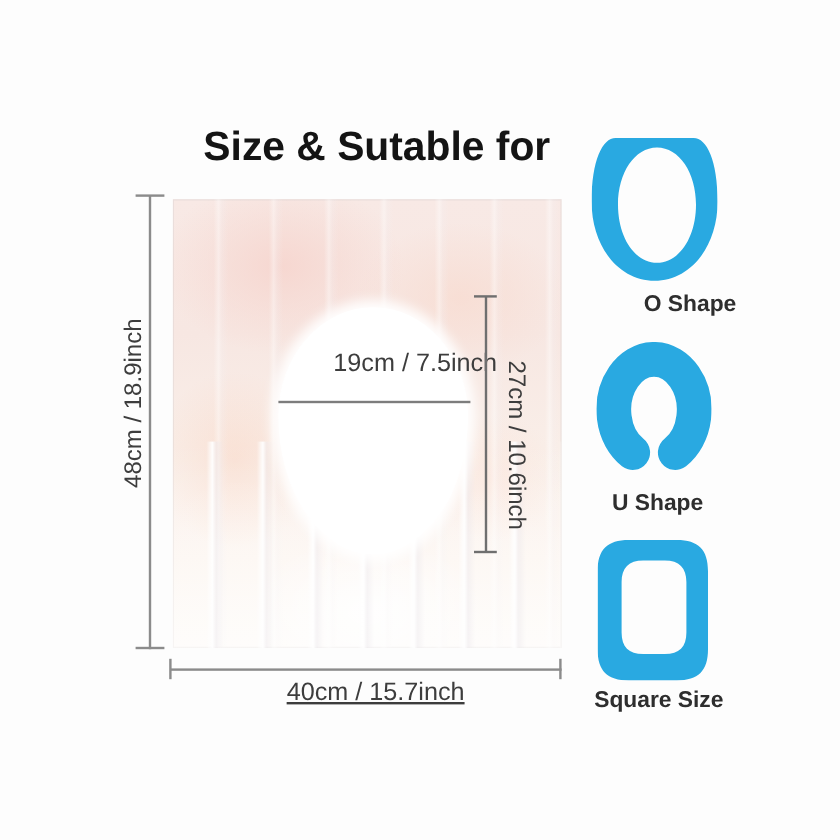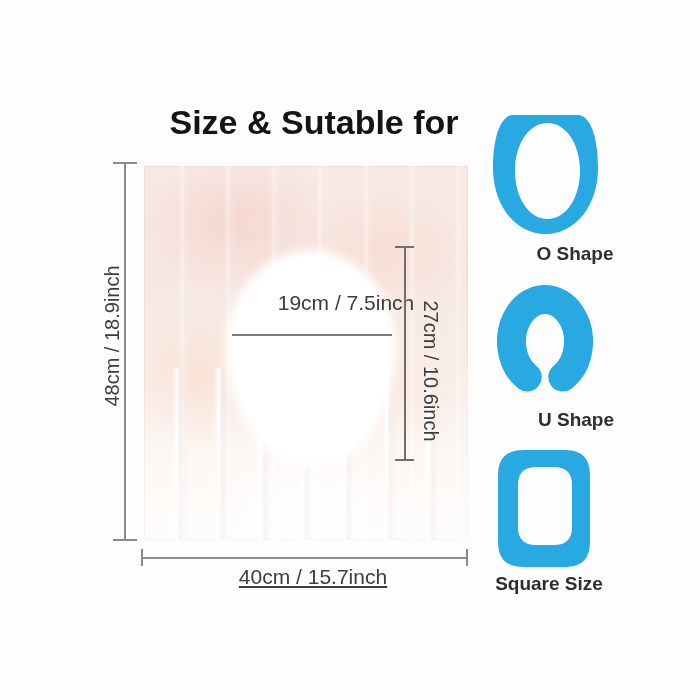--- a/index.html
+++ b/index.html
@@ -103,21 +103,21 @@
       M54.5 10 C36 10 22 31 22 57.5 C22 85 36 106 54.5 106 C73 106 87 85 87 57.5 C87 31 73 10 54.5 10 Z"></path>
   </svg>
 </div>
 <div class="abs shape-label" style="left:575px;top:243px;">O Shape</div>
 
 <div class="abs shape-icon" style="left:497px;top:285px;width:96px;height:114px;">
   <svg viewBox="0 0 96 114" xmlns="http://www.w3.org/2000/svg">
     <path d="M 30.25 92.1 A 33.5 42 0 1 1 65.75 92.1" fill="none" stroke="#29A9E1" stroke-width="29" stroke-linecap="round"></path>
   </svg>
 </div>
-<div class="abs shape-label" style="left:576px;top:409px;">U Shape</div>
+<div class="abs shape-label" style="left:548px;top:409px;">U Shape</div>
 
 <div class="abs shape-icon" style="left:498px;top:450px;width:92px;height:117px;">
   <svg viewBox="0 0 92 117" xmlns="http://www.w3.org/2000/svg">
     <path fill="#29A9E1" fill-rule="evenodd" d="M26 0 H66 C84 0 92 8 92 26 V91 C92 109 84 117 66 117 H26 C8 117 0 109 0 91 V26 C0 8 8 0 26 0 Z
       M38 17 H56 C68 17 74 23 74 35 V77 C74 89 68 95 56 95 H38 C26 95 20 89 20 77 V35 C20 23 26 17 38 17 Z"></path>
   </svg>
 </div>
 <div class="abs shape-label" style="left:549px;top:573px;">Square Size</div>
 
 </body></html>

